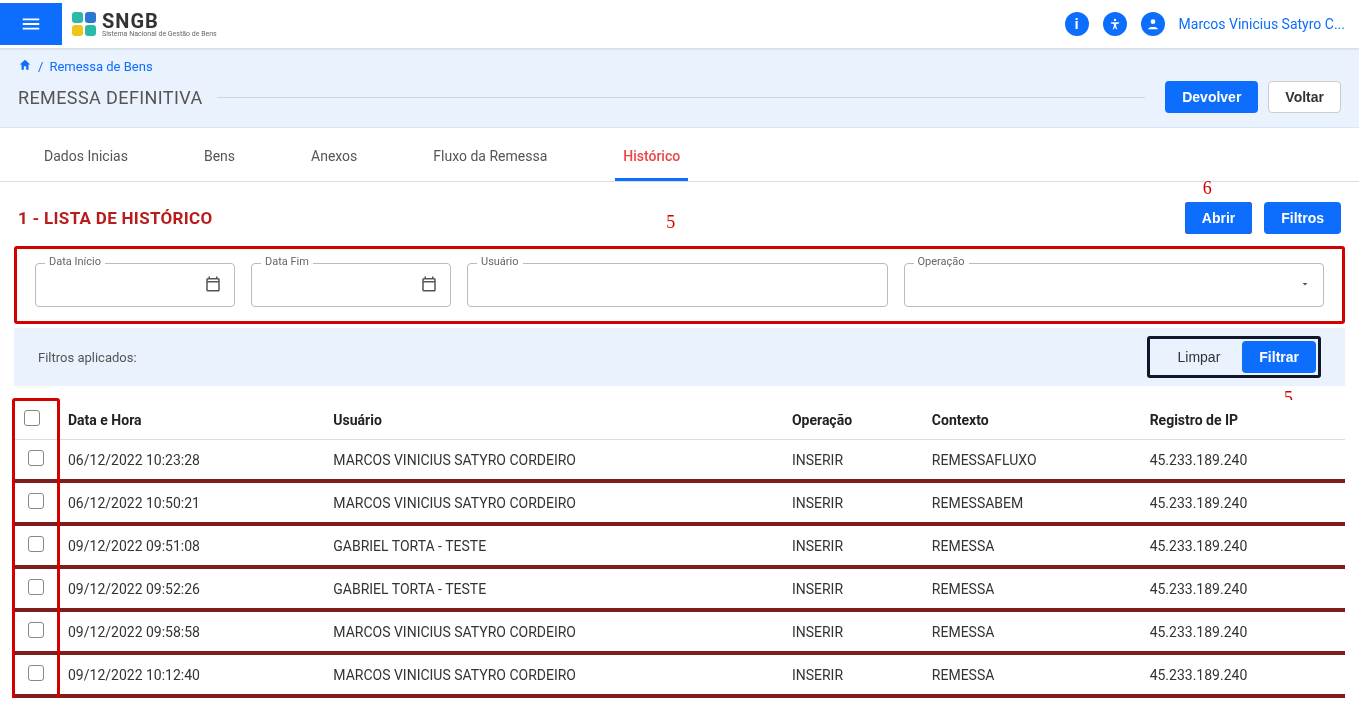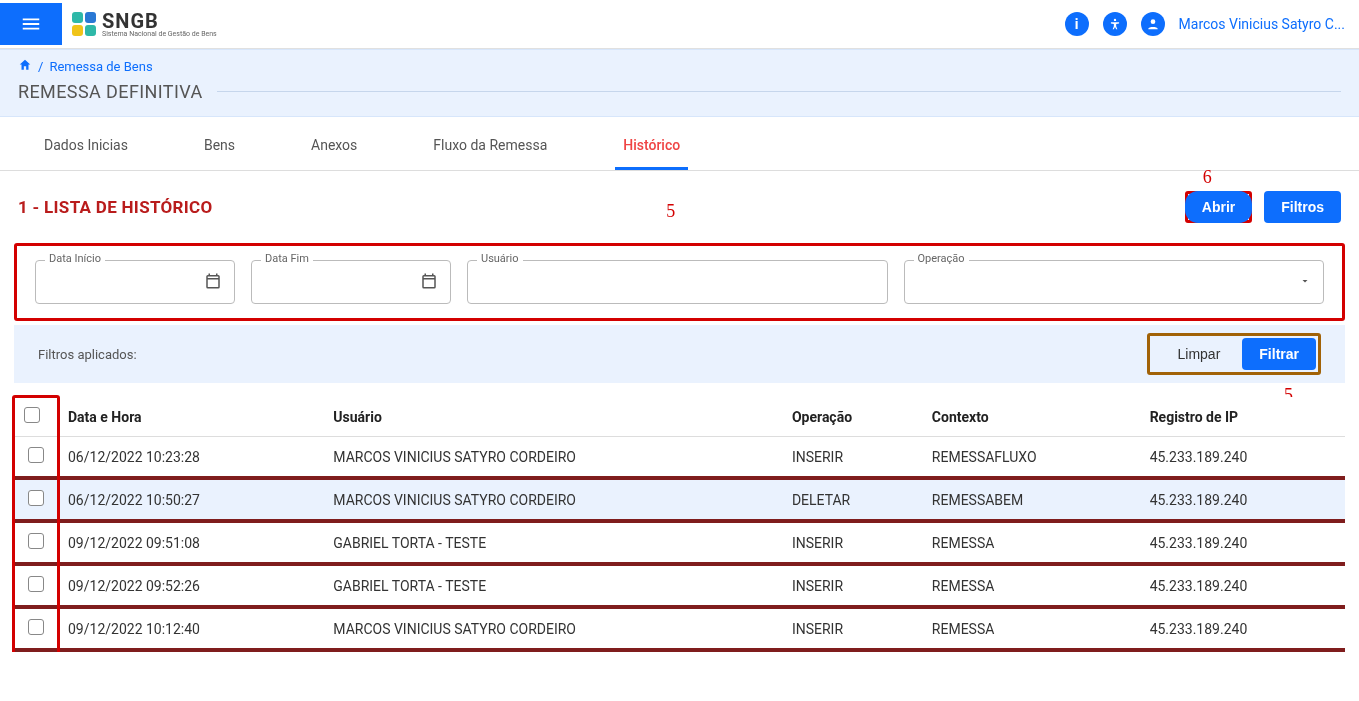--- a/index.html
+++ b/index.html
@@ -102,21 +102,21 @@
   .section-header {
     display: flex;
     align-items: center;
     justify-content: space-between;
     padding: 0 4px;
   }
   .section-title { font-size: 17px; font-weight: 700; color: #b91c1c; letter-spacing: 0.3px; }
   .section-actions { display: flex; gap: 12px; align-items: center; }
 
   .filter-box {
-    margin-top: 20px;
+    margin-top: 12px;
     border: 3px solid #d30000;
     border-radius: 3px;
     padding: 14px 18px;
     display: flex;
     gap: 16px;
     align-items: flex-end;
     background: #fff;
   }
   .field {
     position: relative;
@@ -152,21 +152,21 @@
 
   .applied-row {
     display: flex;
     align-items: center;
     justify-content: space-between;
     background: #eaf2fe;
     padding: 8px 24px;
     margin-top: 4px;
   }
   .applied-label { font-size: 13px; color: #555; }
-  .applied-actions { display: flex; align-items: center; gap: 6px; border: 3px solid #a16207; border-radius: 3px; padding: 2px 2px 2px 12px; }
+  .applied-actions { display: flex; align-items: center; gap: 6px; border: 3px solid #0f172a; border-radius: 3px; padding: 2px 2px 2px 12px; }
 
   
   .tbl { width: 100%; border-collapse: collapse; margin-top: 14px; }
   .tbl th {
     text-align: left;
     font-size: 14px;
     font-weight: 700;
     color: #222;
     padding: 10px 10px;
     border-bottom: 1px solid #ddd;
@@ -248,39 +248,43 @@
       <svg viewBox="0 0 24 24">
           <path d="M12 3l9 8h-3v9h-4v-6h-4v6H6v-9H3z"></path>
         </svg>
     </span>
     <span> / </span>
     <a style="color:#0d6efd;">Remessa de Bens</a>
   </div>
   <div class="title-row">
     <div class="page-title">REMESSA DEFINITIVA</div>
     <div class="title-line"></div>
+    <div class="title-actions">
+      <button class="btn btn-primary">Devolver</button>
+      <button class="btn btn-secondary">Voltar</button>
+    </div>
   </div>
 </div>
 
 <div class="tabs">
   <div class="tab">Dados Inicias</div>
   <div class="tab">Bens</div>
   <div class="tab">Anexos</div>
   <div class="tab">Fluxo da Remessa</div>
   <div class="tab active">Histórico</div>
 </div>
 
 <div class="content" style="position:relative;">
 
   <div class="section-header">
     <div class="section-title">1 - LISTA DE HISTÓRICO</div>
     <div class="section-actions" style="position:relative;">
       <span class="annot" style="top:-24px; left:18px;">6</span>
       <span style="display:inline-block; border:3px solid #d30000; border-radius:3px;">
-        <button class="btn btn-primary" style="margin:-3px;border-radius:13px;">Abrir</button>
+        <button class="btn btn-primary" style="margin:-3px;">Abrir</button>
       </span>
       <button class="btn btn-primary">Filtros</button>
     </div>
   </div>
 
   <div style="position:relative;">
     <span class="annot" style="top:-22px; left:49%;">5</span>
   </div>
 
   <div class="filter-box">
@@ -345,25 +349,25 @@
       </thead>
       <tbody id="tbody">
           <tr>
             <td class="chk-col"><span class="chk"></span></td>
             <td>06/12/2022 10:23:28</td>
             <td>MARCOS VINICIUS SATYRO CORDEIRO</td>
             <td>INSERIR</td>
             <td>REMESSAFLUXO</td>
             <td>45.233.189.240</td>
           </tr>
-          <tr class="striped">
-            <td class="chk-col"><span class="chk"></span></td>
-            <td>06/12/2022 10:50:27</td>
+          <tr>
+            <td class="chk-col"><span class="chk"></span></td>
+            <td>06/12/2022 10:50:21</td>
             <td>MARCOS VINICIUS SATYRO CORDEIRO</td>
-            <td>DELETAR</td>
+            <td>INSERIR</td>
             <td>REMESSABEM</td>
             <td>45.233.189.240</td>
           </tr>
           <tr>
             <td class="chk-col"><span class="chk"></span></td>
             <td>09/12/2022 09:51:08</td>
             <td>GABRIEL TORTA - TESTE</td>
             <td>INSERIR</td>
             <td>REMESSA</td>
             <td>45.233.189.240</td>
@@ -371,20 +375,28 @@
           <tr>
             <td class="chk-col"><span class="chk"></span></td>
             <td>09/12/2022 09:52:26</td>
             <td>GABRIEL TORTA - TESTE</td>
             <td>INSERIR</td>
             <td>REMESSA</td>
             <td>45.233.189.240</td>
           </tr>
           <tr>
             <td class="chk-col"><span class="chk"></span></td>
+            <td>09/12/2022 09:58:58</td>
+            <td>MARCOS VINICIUS SATYRO CORDEIRO</td>
+            <td>INSERIR</td>
+            <td>REMESSA</td>
+            <td>45.233.189.240</td>
+          </tr>
+          <tr>
+            <td class="chk-col"><span class="chk"></span></td>
             <td>09/12/2022 10:12:40</td>
             <td>MARCOS VINICIUS SATYRO CORDEIRO</td>
             <td>INSERIR</td>
             <td>REMESSA</td>
             <td>45.233.189.240</td>
           </tr>
         </tbody>
     </table>
 
     <div class="chk-col-highlight" id="chk-highlight" style="left: -2px; top: -2px; width: 48px; height: 324px;"></div>

